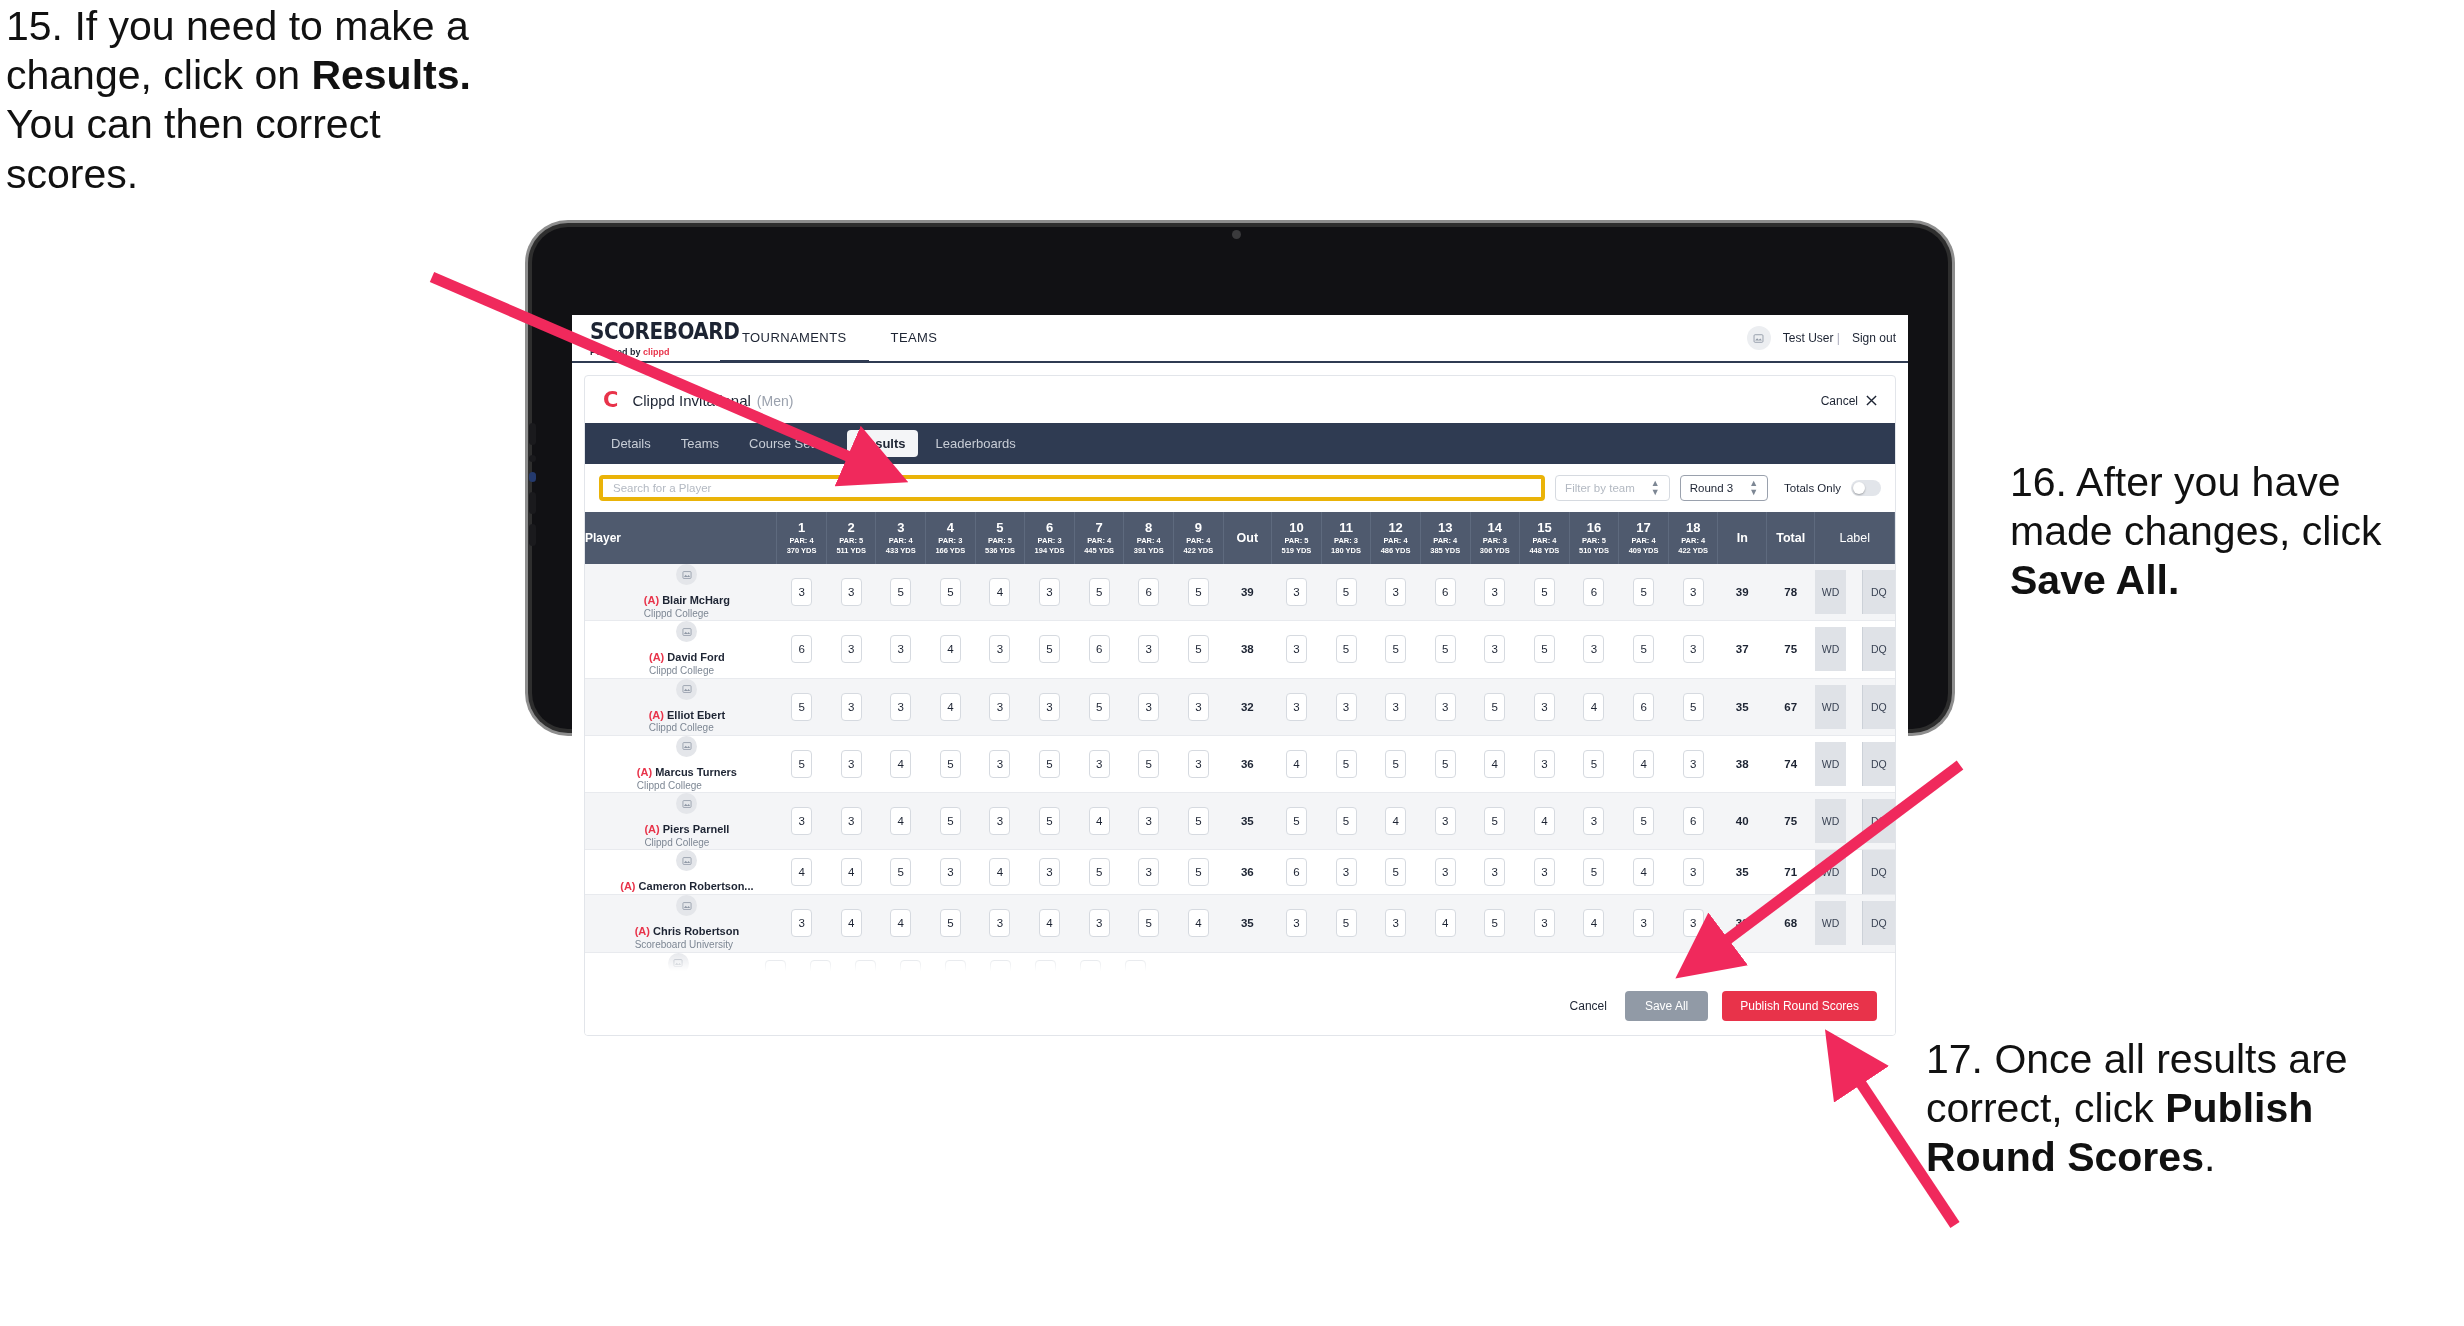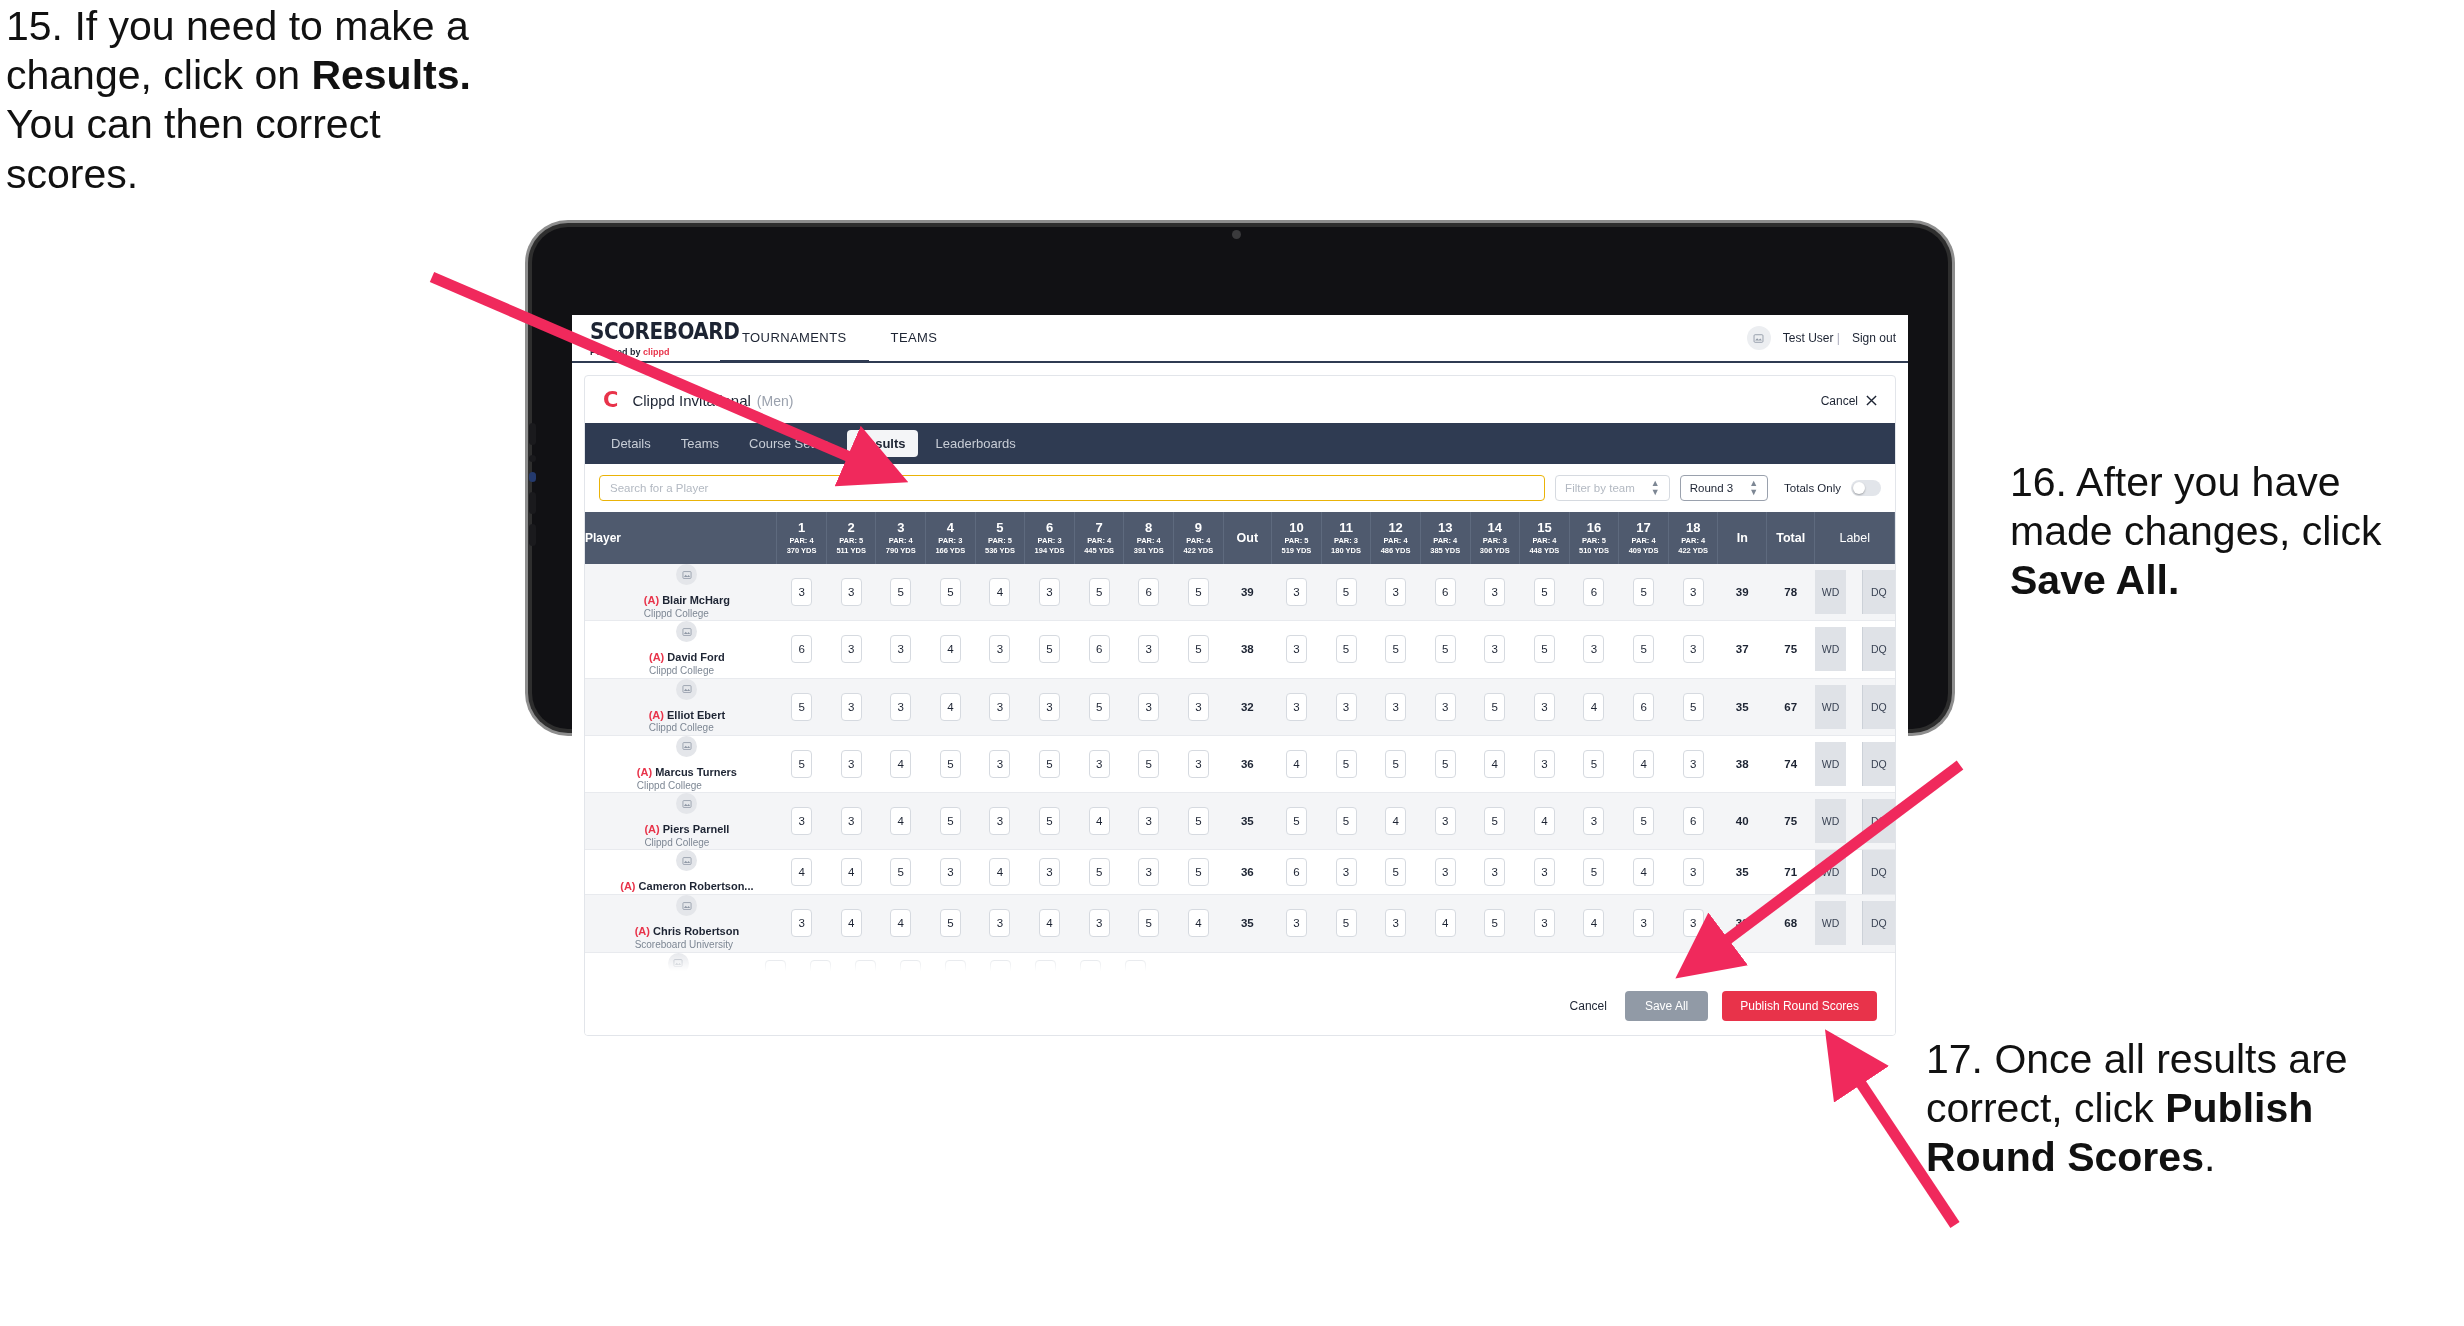--- a/index.html
+++ b/index.html
@@ -78,21 +78,21 @@
 
   .subtabs { background:#2f3b52; display:flex; align-items:center; padding:7px 14px; gap:6px; }
   .subtab {
     font-size:13px; color:#c8cdd6; padding:6px 12px; border-radius:4px; cursor:pointer;
   }
   .subtab.active { background:#f4f5f7; color:#1d2433; font-weight:600; }
 
   
   .filters { display:flex; align-items:center; gap:10px; padding:11px 14px; background:#fff; }
   .search-box {
-    flex:1; height:26px; border:1px solid #eab308; border-radius:4px;
+    flex:1; height:26px; border:4px solid #eab308; border-radius:4px;
     display:flex; align-items:center; padding:0 10px; font-size:11.5px; color:#b3b9c2;
   }
   .sel {
     height:26px; border:1px solid #9aa1ad; border-radius:4px; display:flex; align-items:center;
     padding:0 9px; font-size:11.5px; gap:16px; min-width:92px; justify-content:space-between; cursor:pointer;
   }
   .sel.ph { color:#b3b9c2; border-color:#d6dae0; }
   .sel.val { color:#1d2433; min-width:88px; }
   .chev { font-size:9px; color:#7d8794; line-height:1; }
   .totals-label { font-size:11.5px; color:#1d2433; margin-left:6px; }
@@ -242,21 +242,21 @@
                 <div class="hole-yds">370 YDS</div>
                 </th>
               <th class="hole">
                 <div class="hole-n">2</div>
                 <div class="hole-par">PAR: 5</div>
                 <div class="hole-yds">511 YDS</div>
                 </th>
               <th class="hole">
                 <div class="hole-n">3</div>
                 <div class="hole-par">PAR: 4</div>
-                <div class="hole-yds">790 YDS</div>
+                <div class="hole-yds">433 YDS</div>
                 </th>
               <th class="hole">
                 <div class="hole-n">4</div>
                 <div class="hole-par">PAR: 3</div>
                 <div class="hole-yds">166 YDS</div>
                 </th>
               <th class="hole">
                 <div class="hole-n">5</div>
                 <div class="hole-par">PAR: 5</div>
                 <div class="hole-yds">536 YDS</div>

